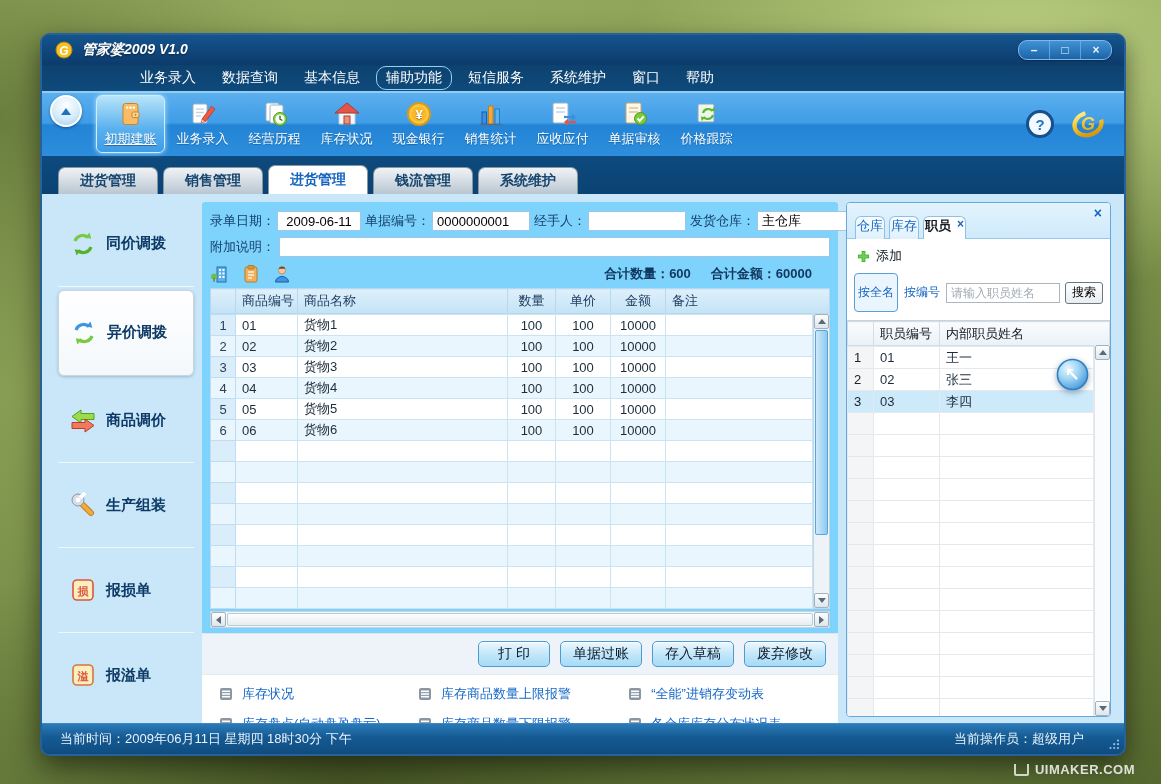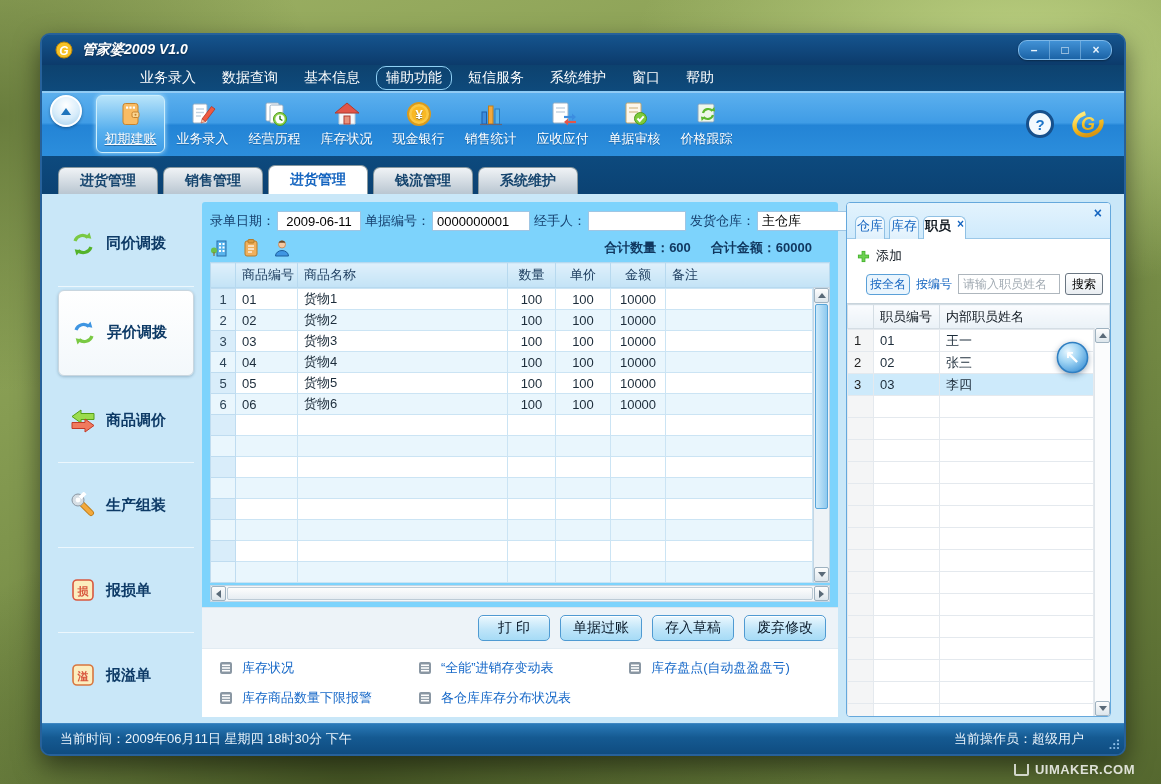--- a/index.html
+++ b/index.html
@@ -116,21 +116,21 @@
   .rp-head{background:linear-gradient(#e3f3fd,#cfeafc);padding:13px 8px 0 8px;display:flex;gap:4px;
     border-bottom:1px solid #9cc8e8;flex:none;}
   .rp-tab{height:22px;padding:0 1px;display:flex;gap:6px;font-size:13px;color:#1565c0;
     background:linear-gradient(#f6fbff,#dff0fc);border:1px solid #8fc0e4;border-bottom:none;border-radius:6px 6px 0 0;
     margin-bottom:-1px;white-space:nowrap;}
   .rp-tab.active{background:#fff;color:#101820;font-weight:bold;z-index:2;position:relative;}
   .tab-close{color:#1565c0;font-weight:bold;font-size:12px;}
   .rp-add{display:flex;align-items:center;gap:6px;padding:8px 10px 5px;font-size:13px;color:#101820;flex:none;}
   .plus-icon{width:13px;height:13px;flex:none;}
   .rp-search{display:flex;align-items:center;gap:5px;padding:3px 7px 8px;flex:none;}
-  .by-name{font-size:12px;color:#1565c0;border:1px solid #5aa0d8;background:#eaf5fd;border-radius:4px;padding:1px 3px;white-space:nowrap;margin-left:12px;}
+  .by-name{font-size:12px;color:#1565c0;border:1px solid #5aa0d8;background:#eaf5fd;border-radius:4px;padding:10px 3px;white-space:nowrap;}
   .by-code{font-size:12px;color:#1565c0;padding:2px 1px;white-space:nowrap;}
   .rp-input{flex:1;min-width:0;height:20px;border:1px solid #aeb6bd;font-size:12px;padding:0 4px;font-family:inherit;color:#333;box-sizing:border-box;}
   .rp-input::placeholder{color:#a2abb3;}
   .search-btn{height:22px;padding:0 6px;font-size:12px;background:linear-gradient(#fff,#e9edf1);border:1px solid #6a7682;
     border-radius:3px;font-family:inherit;white-space:nowrap;}
   .rp-grid-wrap{position:relative;flex:1;min-height:0;overflow:hidden;border-top:1px solid #c8d4dc;}
   table.rp-grid{border-collapse:collapse;table-layout:fixed;width:100%;}
   table.rp-grid.body{width:calc(100% - 16px);}
   .rp-grid th{background:linear-gradient(#fafcfe,#eaf1f7);color:#101820;font-size:13px;height:23px;border:1px solid #d4dde4;
     font-weight:normal;text-align:left;padding:0 6px;white-space:nowrap;overflow:hidden;}
@@ -399,20 +399,24 @@
           </span>
           <span class="pair">
             <span class="flabel">经手人：</span>
             <input class="finput w96" value="" style="">
           </span>
           <span class="pair">
             <span class="flabel">发货仓库：</span>
             <input class="finput w122" value="主仓库" style="">
           </span>
         </div>
+        <div class="form-row">
+          <span class="flabel">附加说明：</span>
+          <input class="finput grow" value="" style="">
+        </div>
 
         <div class="tools-row">
           <span class="mini-icon">
               <svg viewBox="0 0 20 20">
                 <rect x="7" y="3" width="9" height="15" fill="#58b3ec" stroke="#2a6ea8"></rect>
                 <rect x="9" y="5" width="2" height="2" fill="#fff"></rect>
                 <rect x="12.5" y="5" width="2" height="2" fill="#fff"></rect>
                 <rect x="9" y="8.5" width="2" height="2" fill="#fff"></rect>
                 <rect x="12.5" y="8.5" width="2" height="2" fill="#fff"></rect>
                 <rect x="9" y="12" width="2" height="2" fill="#fff"></rect>
@@ -636,20 +640,31 @@
             <div class="link">
               <span class="report-icon">
                 <svg viewBox="0 0 16 16">
                   <rect x="2" y="2" width="12" height="12" rx="2" fill="#8a97a3"></rect>
                   <rect x="4" y="4.5" width="8" height="1.6" fill="#fff"></rect>
                   <rect x="4" y="7.2" width="8" height="1.6" fill="#fff"></rect>
                   <rect x="4" y="9.9" width="8" height="1.6" fill="#fff"></rect>
                 </svg>
               </span>
               <span>库存状况</span>
+            </div>
+            <div class="link">
+              <span class="report-icon">
+                <svg viewBox="0 0 16 16">
+                  <rect x="2" y="2" width="12" height="12" rx="2" fill="#8a97a3"></rect>
+                  <rect x="4" y="4.5" width="8" height="1.6" fill="#fff"></rect>
+                  <rect x="4" y="7.2" width="8" height="1.6" fill="#fff"></rect>
+                  <rect x="4" y="9.9" width="8" height="1.6" fill="#fff"></rect>
+                </svg>
+              </span>
+              <span>库存商品数量上限报警</span>
             </div>
             <div class="link">
               <span class="report-icon">
                 <svg viewBox="0 0 16 16">
                   <rect x="2" y="2" width="12" height="12" rx="2" fill="#8a97a3"></rect>
                   <rect x="4" y="4.5" width="8" height="1.6" fill="#fff"></rect>
                   <rect x="4" y="7.2" width="8" height="1.6" fill="#fff"></rect>
                   <rect x="4" y="9.9" width="8" height="1.6" fill="#fff"></rect>
                 </svg>
               </span>

